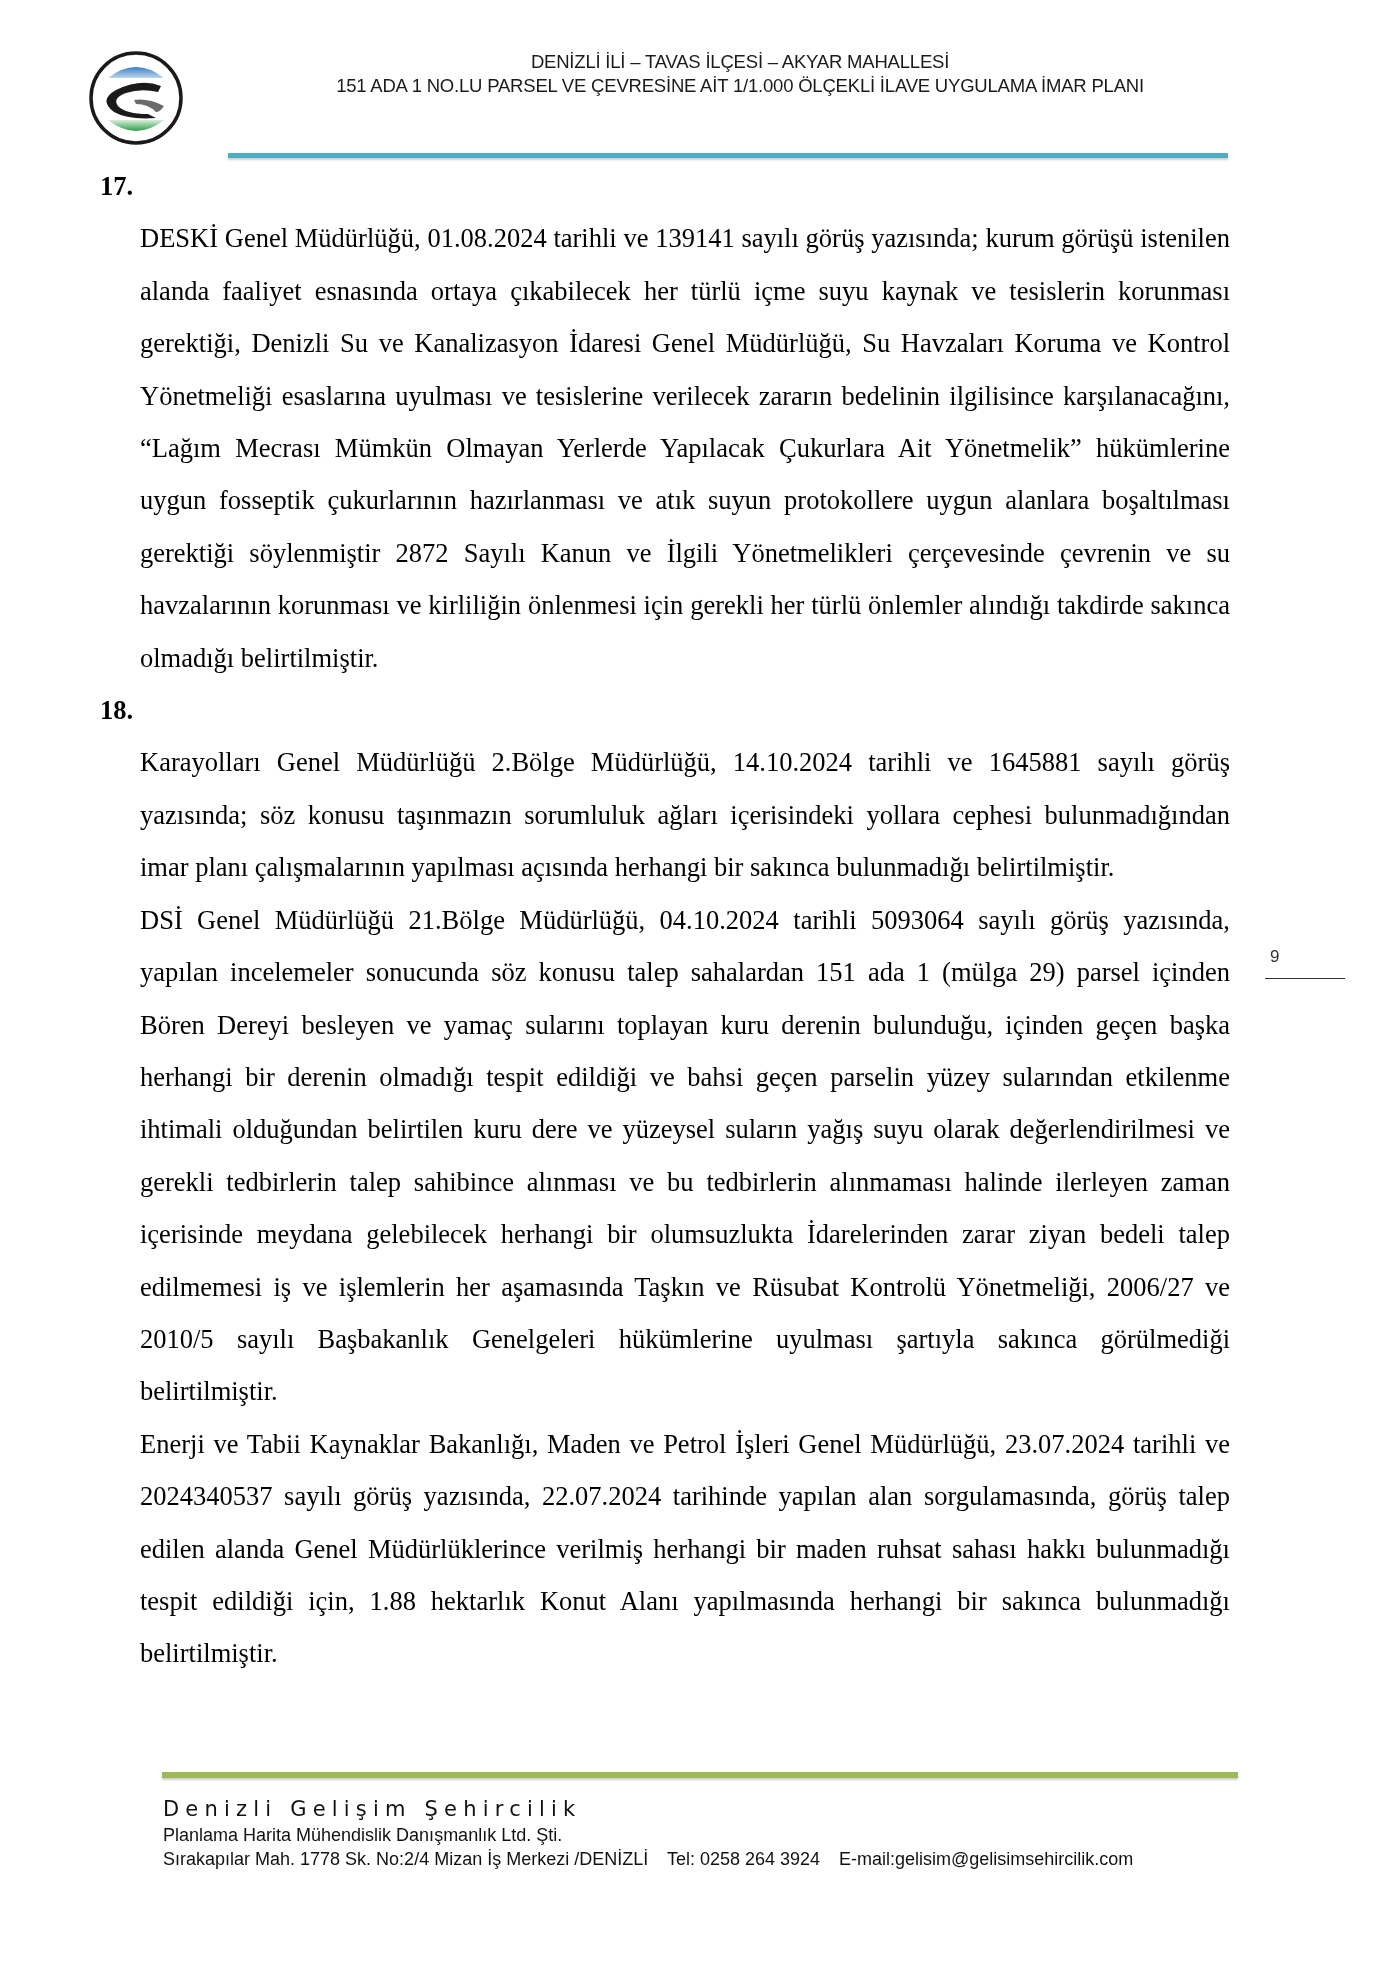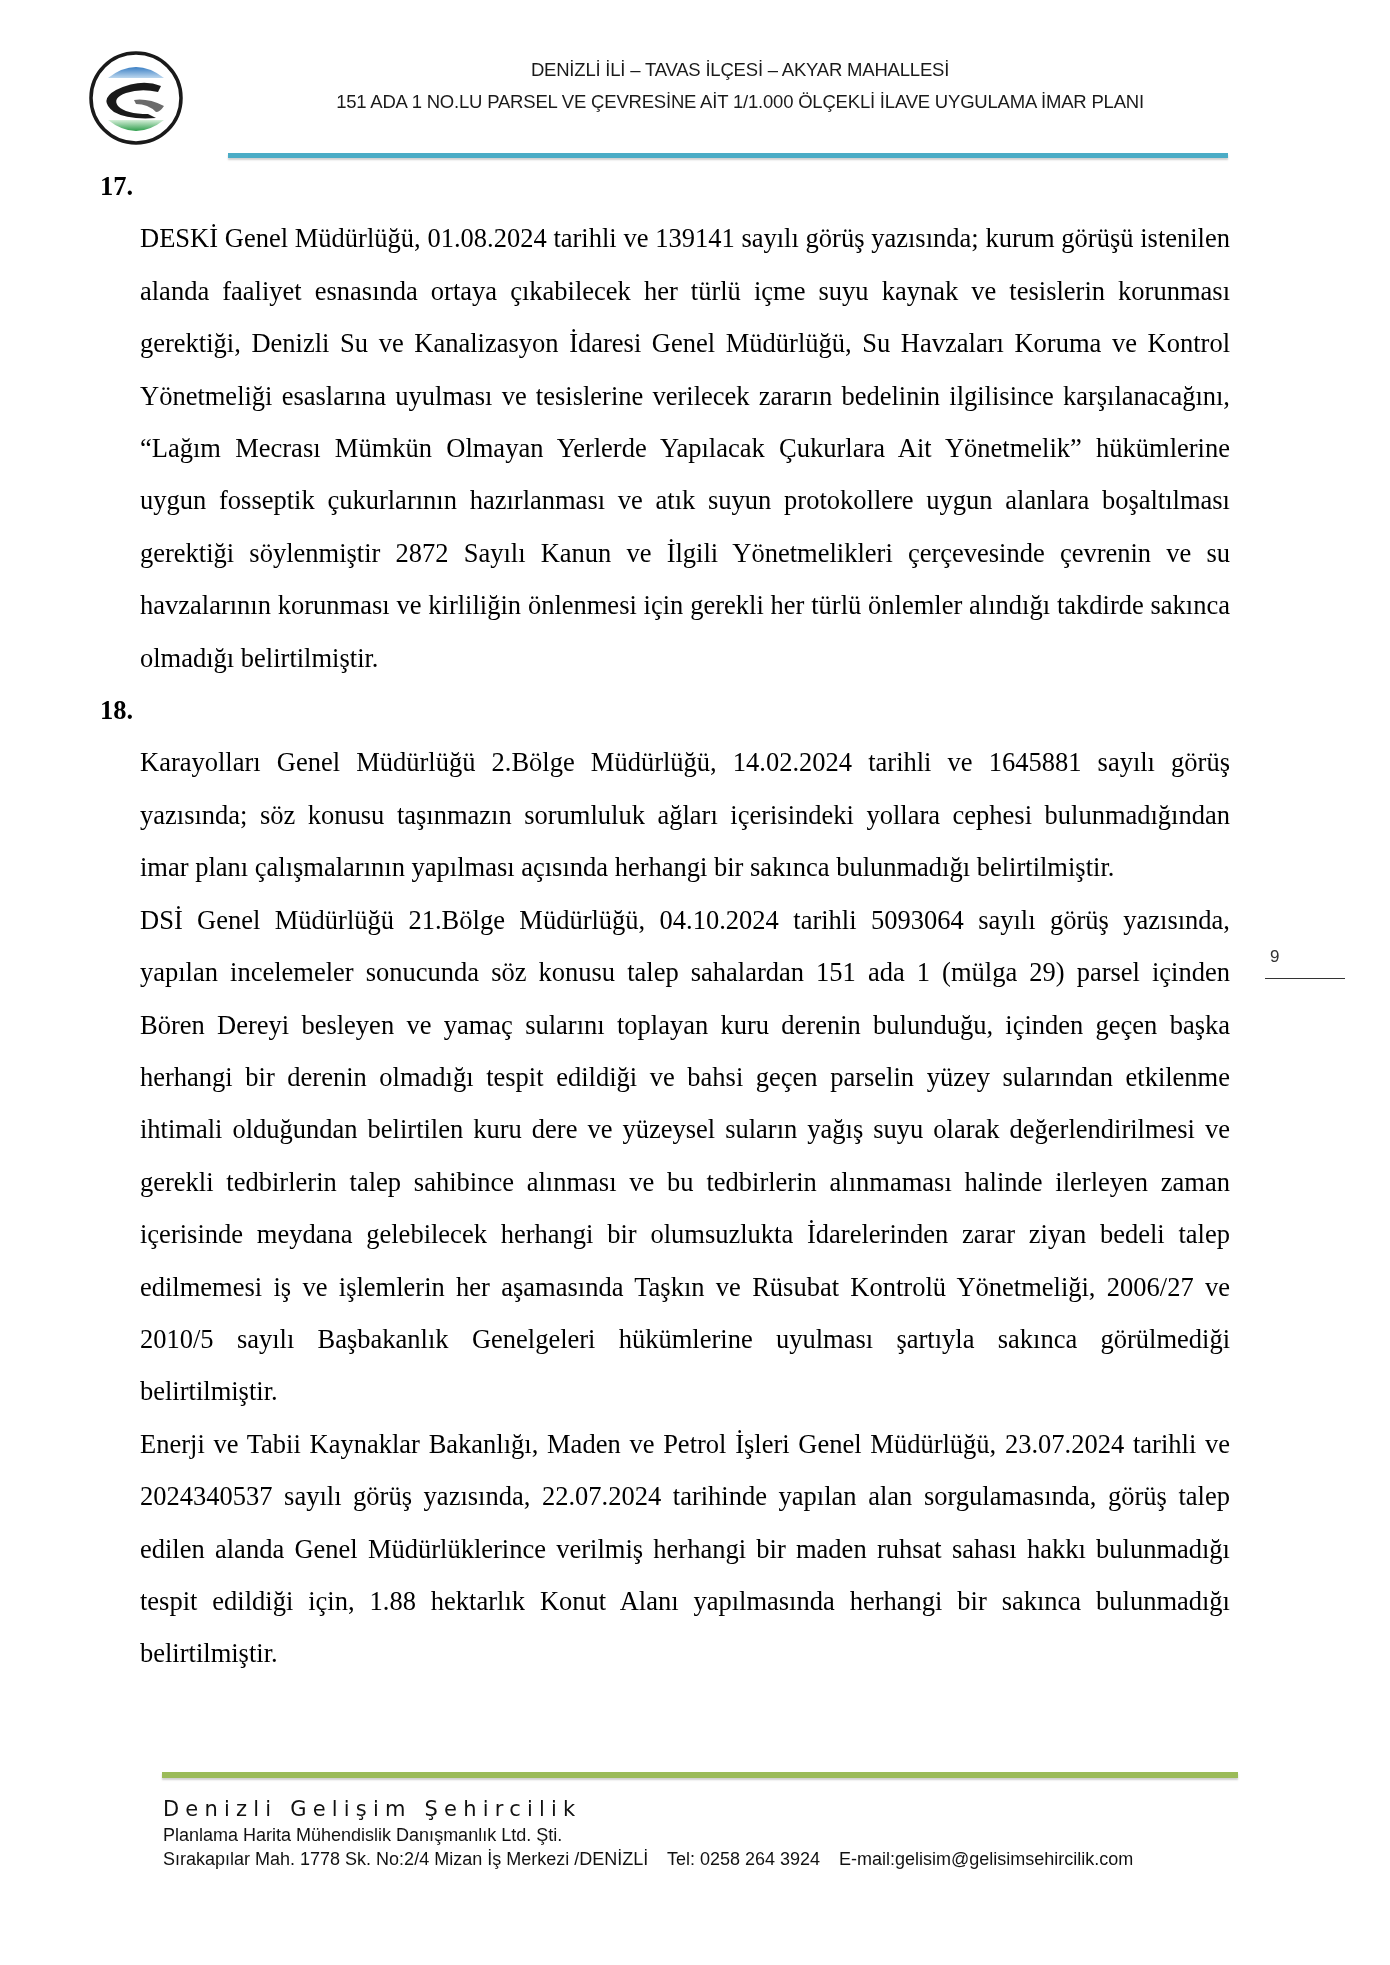--- a/index.html
+++ b/index.html
@@ -7,21 +7,21 @@
 
   .logo { position: absolute; left: 86px; top: 48px; width: 100px; height: 100px; }
 
   .header-text {
     position: absolute; left: 240px; top: 50px; width: 1000px;
     text-align: center;
     font-family: "Liberation Sans", sans-serif;
     font-size: 18.5px; line-height: 24px; color: #1a1a1a;
     letter-spacing: -0.2px;
   }
-  .header-text div { white-space: nowrap; margin-top: 8px; }
+  .header-text div { white-space: nowrap; }
 
   .blue-rule {
     position: absolute; left: 228px; top: 153px; width: 1000px; height: 5px;
     background: #4bacc6;
     box-shadow: 0 2px 2px rgba(120,120,120,0.35);
   }
 
   .body {
     position: absolute; left: 100px; top: 160px; width: 1130px;
     font-family: "Liberation Serif", serif;
@@ -78,21 +78,21 @@
 </div>
 <div class="blue-rule"></div>
 
 <div class="body">
   <div class="item">
     <span class="num">17.</span>
     <span class="txt">DESKİ Genel Müdürlüğü, 01.08.2024 tarihli ve 139141 sayılı görüş yazısında; kurum görüşü istenilen alanda faaliyet esnasında ortaya çıkabilecek her türlü içme suyu kaynak ve tesislerin korunması gerektiği, Denizli Su ve Kanalizasyon İdaresi Genel Müdürlüğü, Su Havzaları Koruma ve Kontrol Yönetmeliği esaslarına uyulması ve tesislerine verilecek zararın bedelinin ilgilisince karşılanacağını, “Lağım Mecrası Mümkün Olmayan Yerlerde Yapılacak Çukurlara Ait Yönetmelik” hükümlerine uygun fosseptik çukurlarının hazırlanması ve atık suyun protokollere uygun alanlara boşaltılması gerektiği söylenmiştir 2872 Sayılı Kanun ve İlgili Yönetmelikleri çerçevesinde çevrenin ve su havzalarının korunması ve kirliliğin önlenmesi için gerekli her türlü önlemler alındığı takdirde sakınca olmadığı belirtilmiştir.</span>
   </div>
   <div class="item">
     <span class="num">18.</span>
-    <span class="txt">Karayolları Genel Müdürlüğü 2.Bölge Müdürlüğü, 14.02.2024 tarihli ve 1645881 sayılı görüş yazısında; söz konusu taşınmazın sorumluluk ağları içerisindeki yollara cephesi bulunmadığından imar planı çalışmalarının yapılması açısında herhangi bir sakınca bulunmadığı belirtilmiştir.</span>
+    <span class="txt">Karayolları Genel Müdürlüğü 2.Bölge Müdürlüğü, 14.10.2024 tarihli ve 1645881 sayılı görüş yazısında; söz konusu taşınmazın sorumluluk ağları içerisindeki yollara cephesi bulunmadığından imar planı çalışmalarının yapılması açısında herhangi bir sakınca bulunmadığı belirtilmiştir.</span>
   </div>
   <div class="item">
     <span class="txt">DSİ Genel Müdürlüğü 21.Bölge Müdürlüğü, 04.10.2024 tarihli 5093064 sayılı görüş yazısında, yapılan incelemeler sonucunda söz konusu talep sahalardan 151 ada 1 (mülga 29) parsel içinden Bören Dereyi besleyen ve yamaç sularını toplayan kuru derenin bulunduğu, içinden geçen başka herhangi bir derenin olmadığı tespit edildiği ve bahsi geçen parselin yüzey sularından etkilenme ihtimali olduğundan belirtilen kuru dere ve yüzeysel suların yağış suyu olarak değerlendirilmesi ve gerekli tedbirlerin talep sahibince alınması ve bu tedbirlerin alınmaması halinde ilerleyen zaman içerisinde meydana gelebilecek herhangi bir olumsuzlukta İdarelerinden zarar ziyan bedeli talep edilmemesi iş ve işlemlerin her aşamasında Taşkın ve Rüsubat Kontrolü Yönetmeliği, 2006/27 ve 2010/5 sayılı Başbakanlık Genelgeleri hükümlerine uyulması şartıyla sakınca görülmediği belirtilmiştir.</span>
   </div>
   <div class="item">
     <span class="txt">Enerji ve Tabii Kaynaklar Bakanlığı, Maden ve Petrol İşleri Genel Müdürlüğü, 23.07.2024 tarihli ve 2024340537 sayılı görüş yazısında, 22.07.2024 tarihinde yapılan alan sorgulamasında, görüş talep edilen alanda Genel Müdürlüklerince verilmiş herhangi bir maden ruhsat sahası hakkı bulunmadığı tespit edildiği için, 1.88 hektarlık Konut Alanı yapılmasında herhangi bir sakınca bulunmadığı belirtilmiştir.</span>
   </div>
 </div>
 
 <div class="page-num">9</div>

